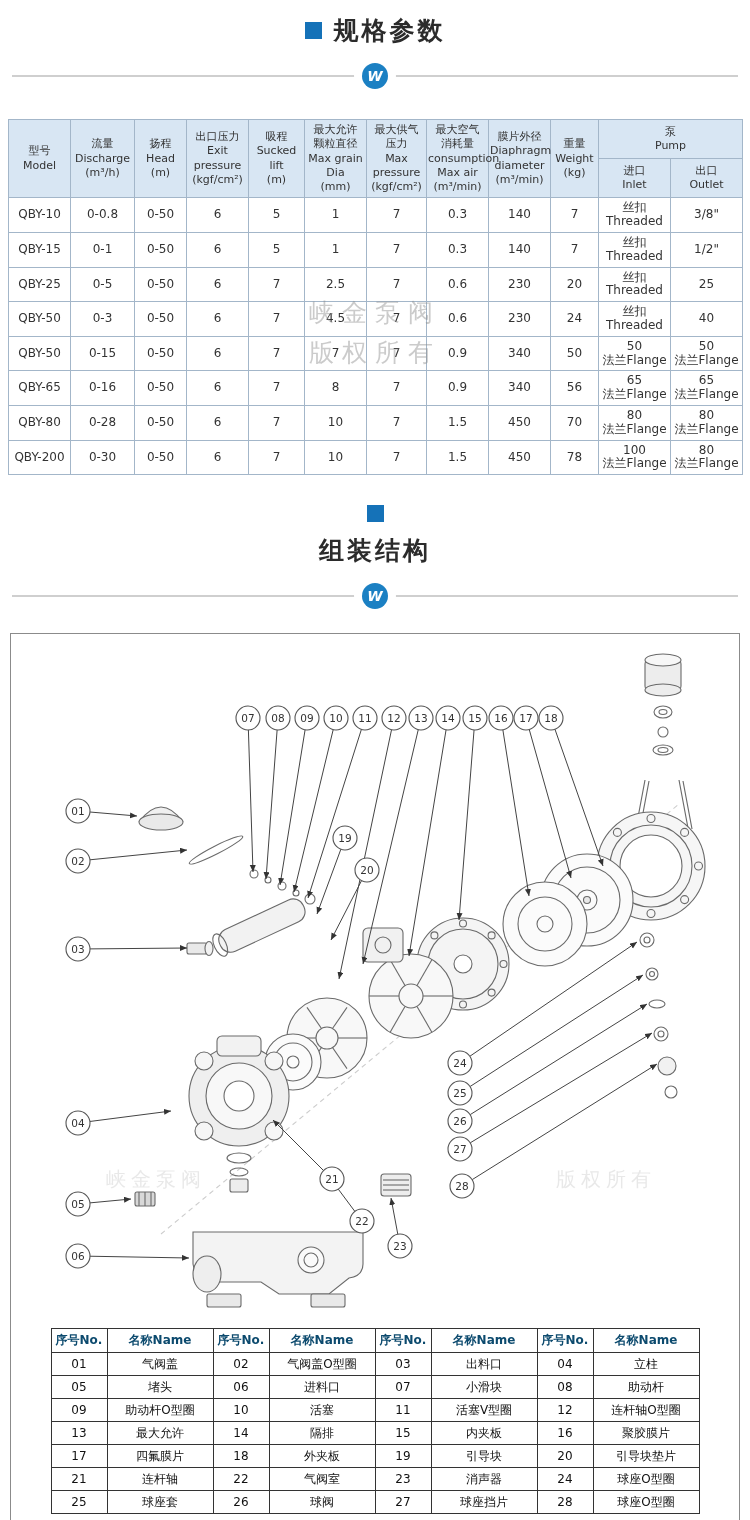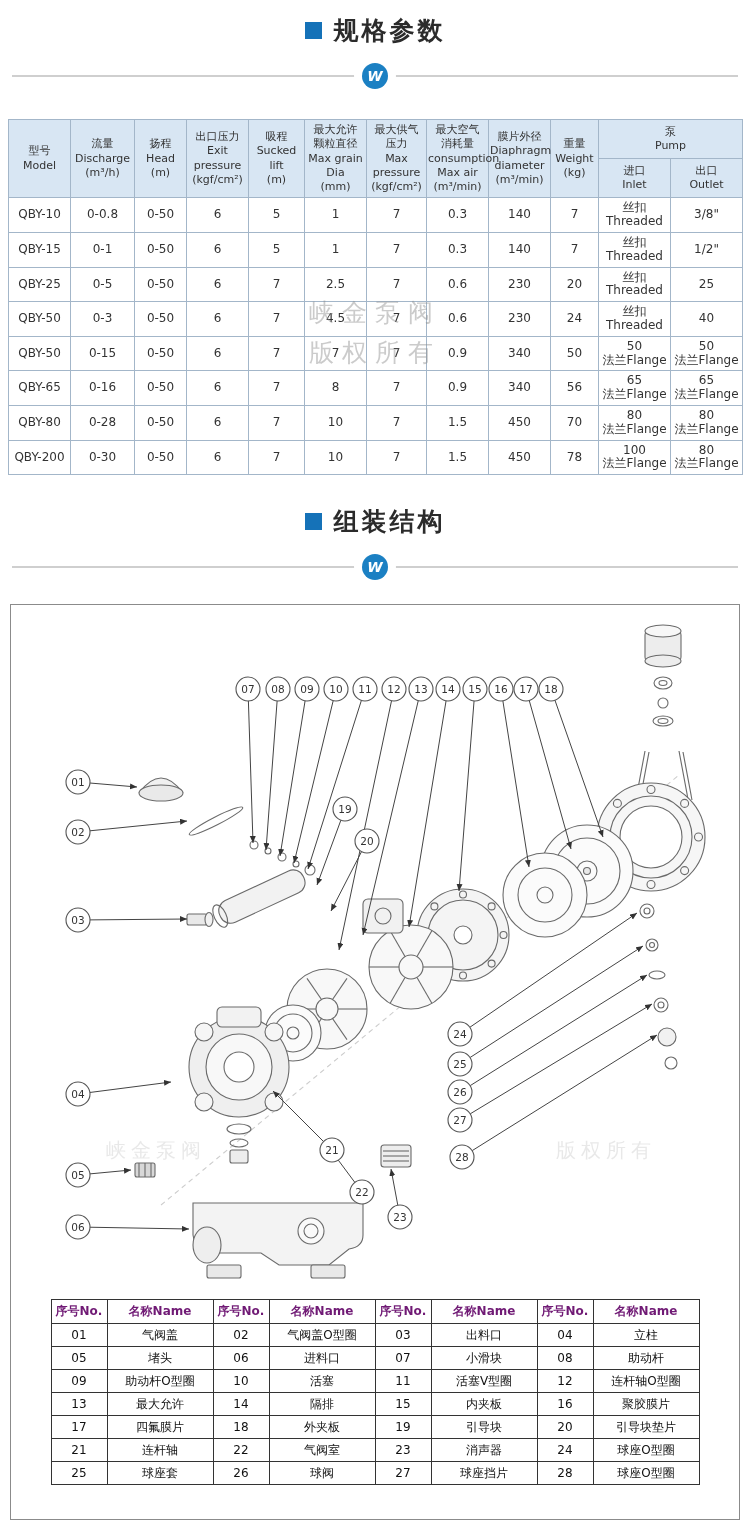--- a/index.html
+++ b/index.html
@@ -36,21 +36,21 @@
   
   .diagram-panel { margin:36px 10px 0 10px; width:730px; height:916px; border:1px solid #8b8b8b; background:#fff; position:relative; }
   .diagram-panel svg { display:block; }
   .leader { stroke:#444; stroke-width:1; }
   .callout-circle { fill:#fff; stroke:#555; stroke-width:1.1; }
   .callout-text { font-size:10.5px; fill:#333; text-anchor:middle; }
   .diagram-watermark { fill:#9a9a9a; opacity:.22; font-size:20px; letter-spacing:5px; }
 
   
   table.parts-table { border-collapse:collapse; margin:6px auto 0 auto; text-align:center; table-layout:fixed; }
-  table.parts-table th { border:1px solid #333; font-size:12px; font-weight:bold; padding:3px 2px; height:24px; color:#701a75; }
+  table.parts-table th { border:1px solid #333; font-size:12px; font-weight:bold; padding:3px 2px; height:24px; color:#0c4a6e; }
   table.parts-table td { border:1px solid #333; font-size:12px; padding:2px 2px; height:23px; color:#111; }
   .pt-no { width:56px; } .pt-name { width:106px;margin-left:20px; }
 </style>
 </head>
 <body>
 
 <div class="page">
 
   <div class="section-heading">
     <span class="bullet"></span>
@@ -253,21 +253,21 @@
             <td>100
 法兰Flange</td>
             <td>80
 法兰Flange</td>
           </tr>
         </tbody>
     </table>
   </div>
 
 
-  <div class="section-heading" style="padding-top:30px;">
+  <div class="section-heading" style="padding-top:30px;flex-direction:column;">
     <span class="bullet"></span>
     <span class="heading-text">组装结构</span>
   </div>
   <div class="divider">
     <span class="w-badge">W</span>
   </div>
 
   <div class="diagram-panel">
     <svg width="728" height="688" viewBox="0 0 728 688">
       <defs>

